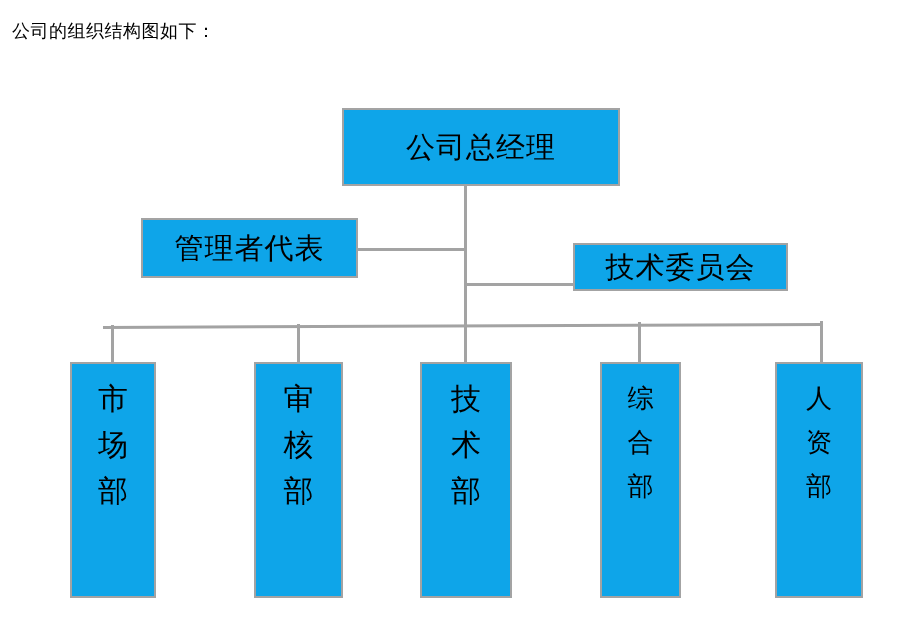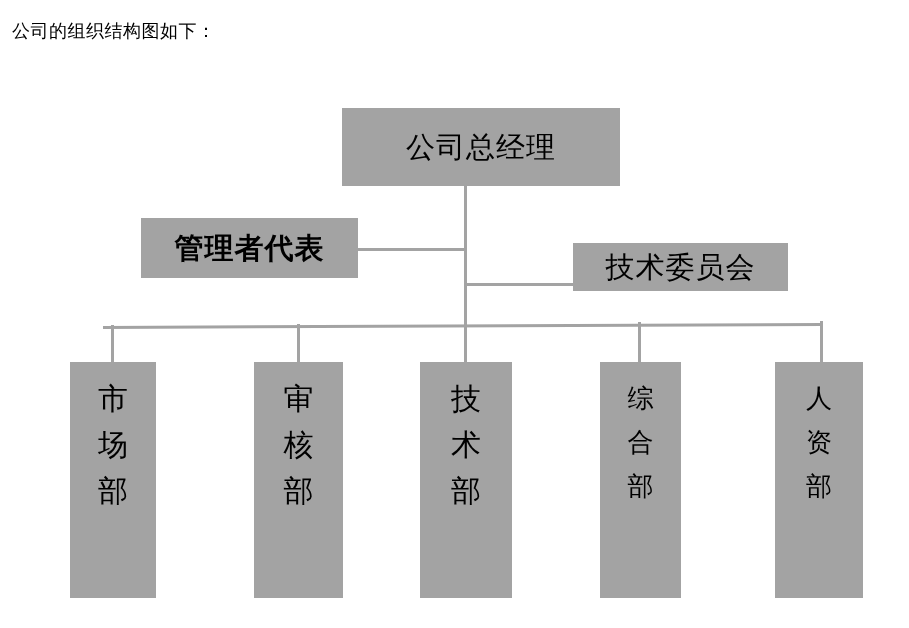--- a/index.html
+++ b/index.html
@@ -44,21 +44,21 @@
     top: 0;
     width: 909px;
     height: 628px;
   }
 
   
   .node {
     position: absolute;
     box-sizing: border-box;
     border: 2px solid #a3a3a3;
-    background: #a3a3a3;
+    background: #0ea5e9;
     z-index: 3;
   }
   .node-label {
     position: absolute;
     left: 0;
     right: 0;
     text-align: center;
     font-family: "DejaVu Serif", "Liberation Serif", serif;
     color: #000000;
     white-space: pre-line;
@@ -126,21 +126,21 @@
     <div class="line line-v" style="left:111px; top:325px; height:39px;"></div>
     <div class="line line-v" style="left:297px; top:324px; height:40px;"></div>
     <div class="line line-v" style="left:464px; top:323px; height:41px;"></div>
     <div class="line line-v" style="left:638px; top:322px; height:42px;"></div>
     <div class="line line-v" style="left:820px; top:321px; height:43px;"></div>
 
     <div class="node node-h" style="left:342px; top:108px; width:278px; height:78px;">
       <div class="node-label">公司总经理</div>
     </div>
 
-    <div class="node node-h" style="left:141px; top:218px; width:217px; height:60px;font-weight:bold;">
+    <div class="node node-h" style="left:141px; top:218px; width:217px; height:60px;">
       <div class="node-label">管理者代表</div>
     </div>
 
     <div class="node node-h" style="left:573px; top:243px; width:215px; height:48px;">
       <div class="node-label">技术委员会</div>
     </div>
 
     <div class="node node-v" style="left:70px; top:362px; width:86px; height:236px;">
       <div class="node-label"><span class="g">市</span><span class="g">场</span><span class="g">部</span></div>
     </div>

